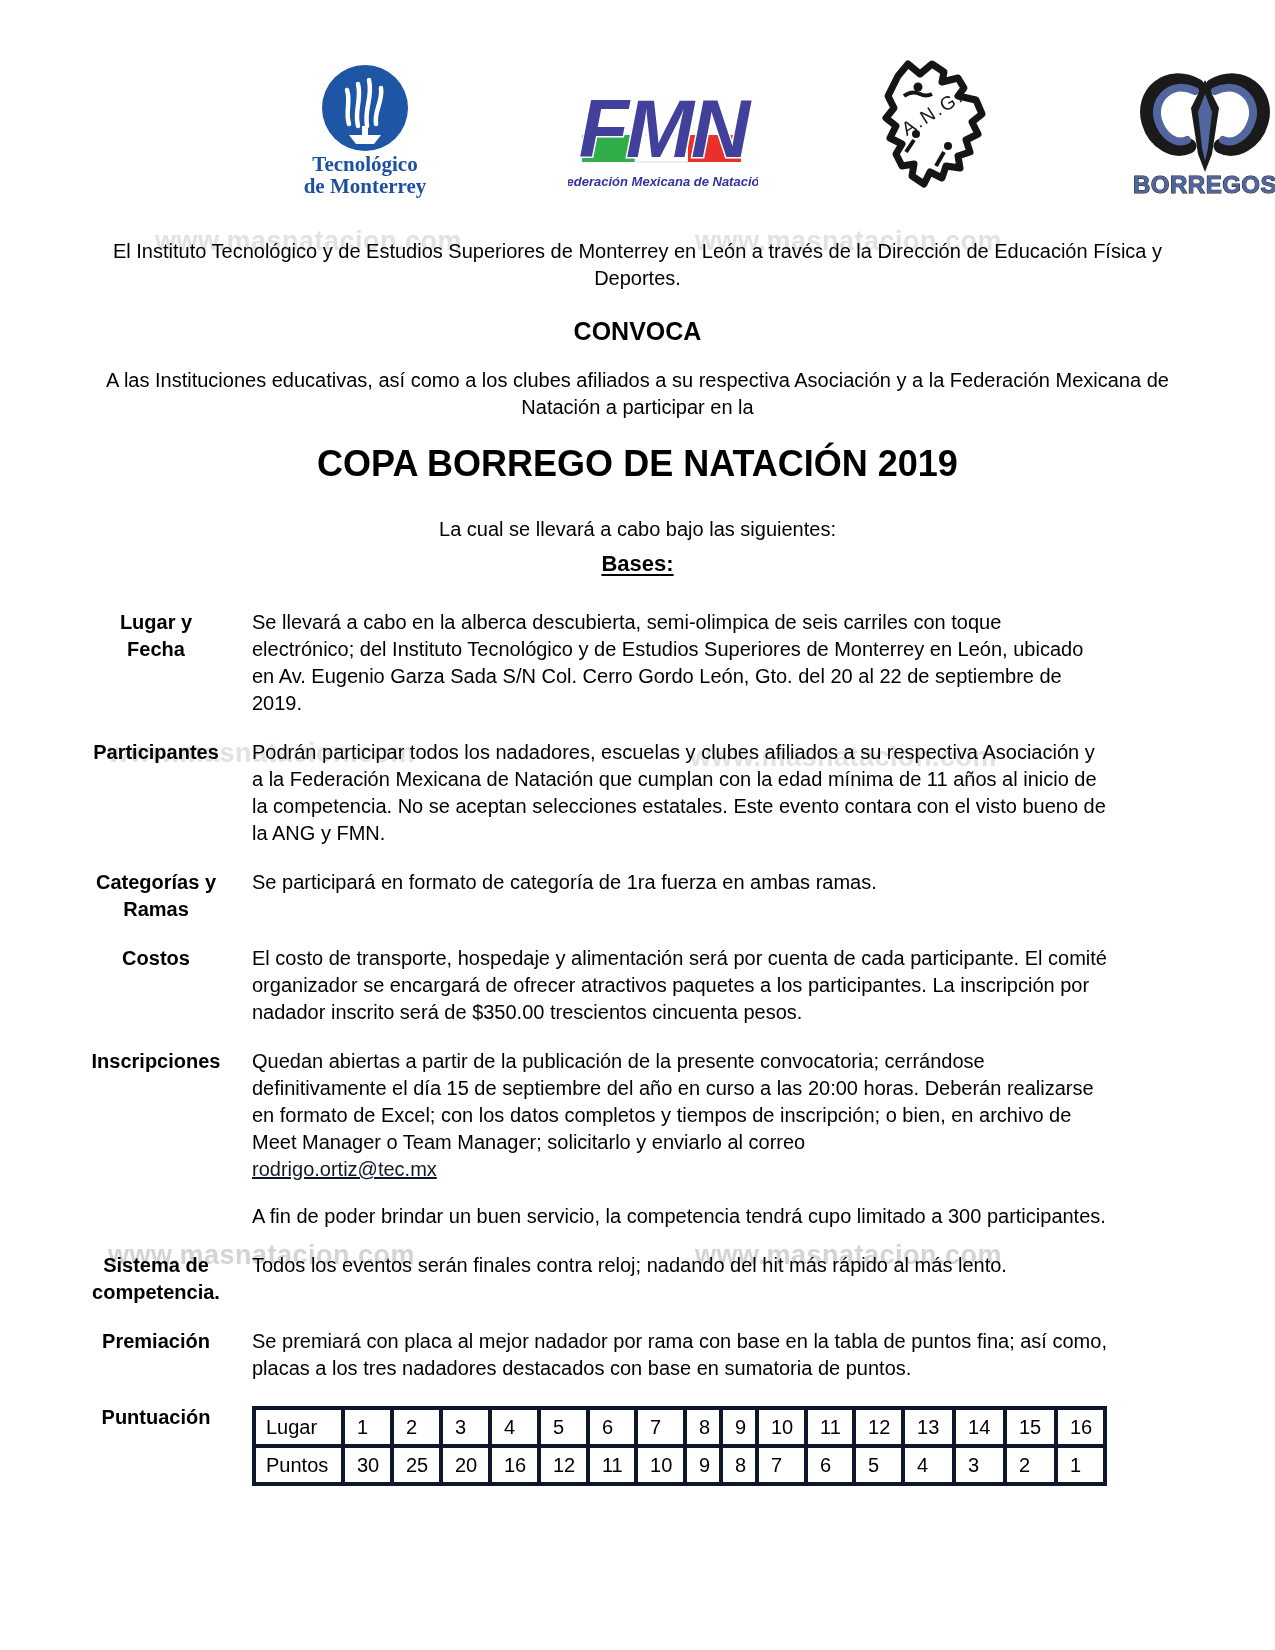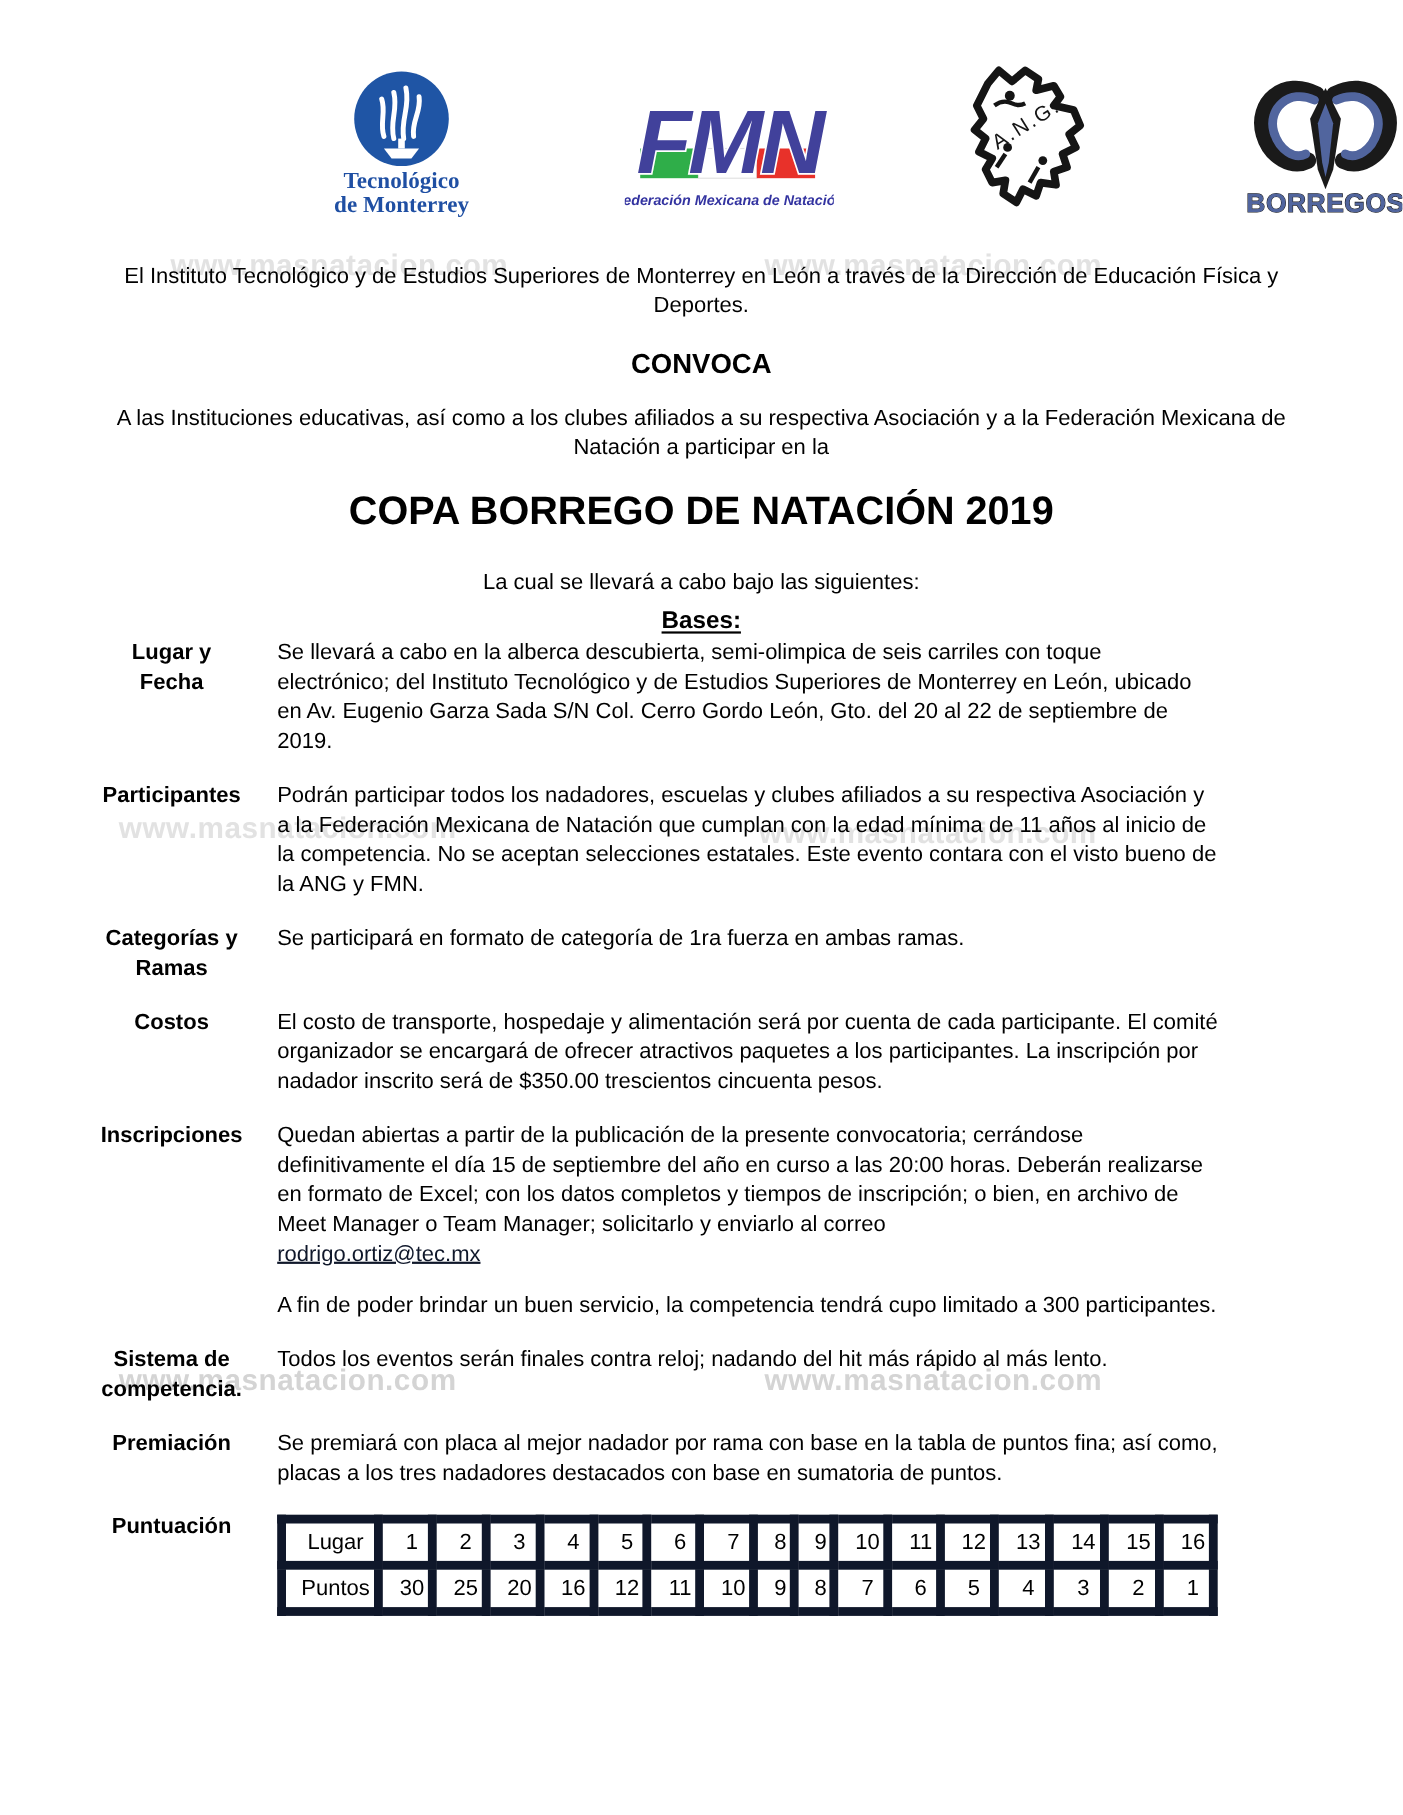--- a/index.html
+++ b/index.html
@@ -34,36 +34,36 @@
   .center { text-align:center; max-width:1102px; margin-left:auto; margin-right:auto; line-height:27px; }
   .intro-p { margin-top:33px; }
   .convoca { margin:24px 0 0 0; text-align:center; font-size:25px; line-height:30px; font-weight:bold; }
   .invite-p { margin-top:21px; }
   .event-title { margin:26px 0 0 0; text-align:center; font-size:36px; line-height:34px; font-weight:bold; }
   .lead-p { margin-top:35px; }
   .bases { margin:6px 0 0 0; text-align:center; font-size:22px; line-height:30px; font-weight:bold;
            text-decoration:underline; text-decoration-thickness:2px; text-underline-offset:3px; }
 
   
-  main { display:block; margin-top:1px; }
+  main { display:block; margin-top:30px; }
   .row { display:flex; align-items:flex-start; margin-bottom:22px; }
   .label {
     flex:none; width:172px; text-align:center;
     font-weight:bold; line-height:27px; white-space:pre-line;
   }
   .body { margin-left:10px; width:855px; line-height:27px; }
   .body p { line-height:27px; }
   .gap-top { margin-top:20px; }
   .email-link { color:#0f172a; text-decoration:underline; display:inline-block; }
 
   
   table.score { border-collapse:collapse; table-layout:fixed; margin-top:2px; }
   table.score td {
-    border:8px solid #0f172a; height:34px; padding:0 0 0 12px;
-    font-size:20px; text-align:center; overflow:hidden; white-space:nowrap;
+    border:4px solid #0f172a; height:34px; padding:0 0 0 12px;
+    font-size:20px; text-align:left; overflow:hidden; white-space:nowrap;
   }
   table.score { border:3px solid #000; }
   table.score td.th { padding-left:10px; }
 </style>
 </head>
 <body>
 
 <div class="page">
 
   <div class="wm" style="left:155px; top:226px;">www.masnatacion.com</div>

